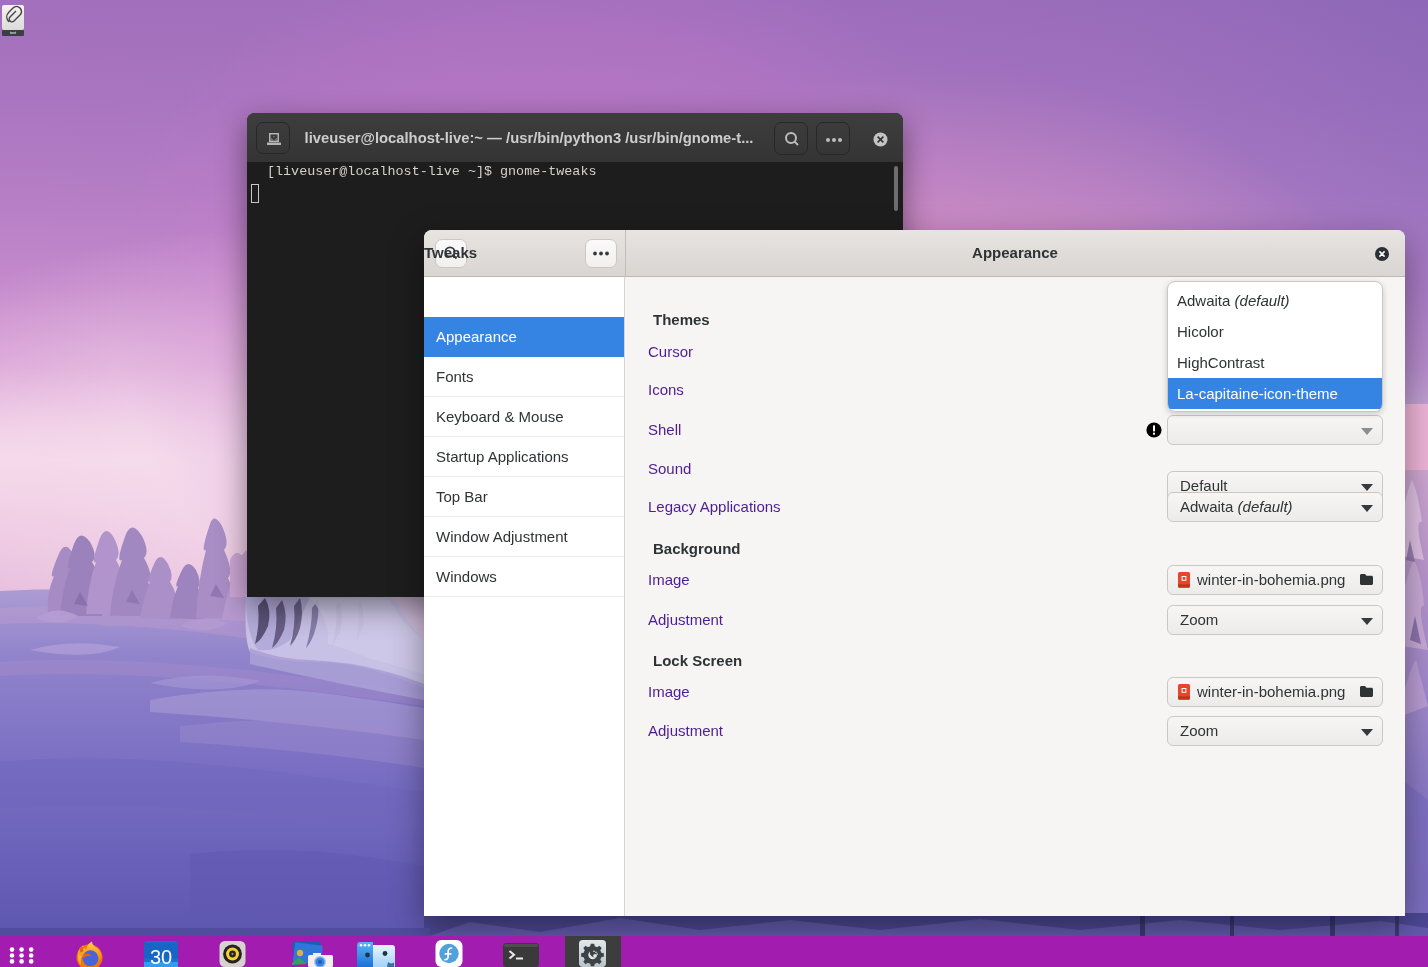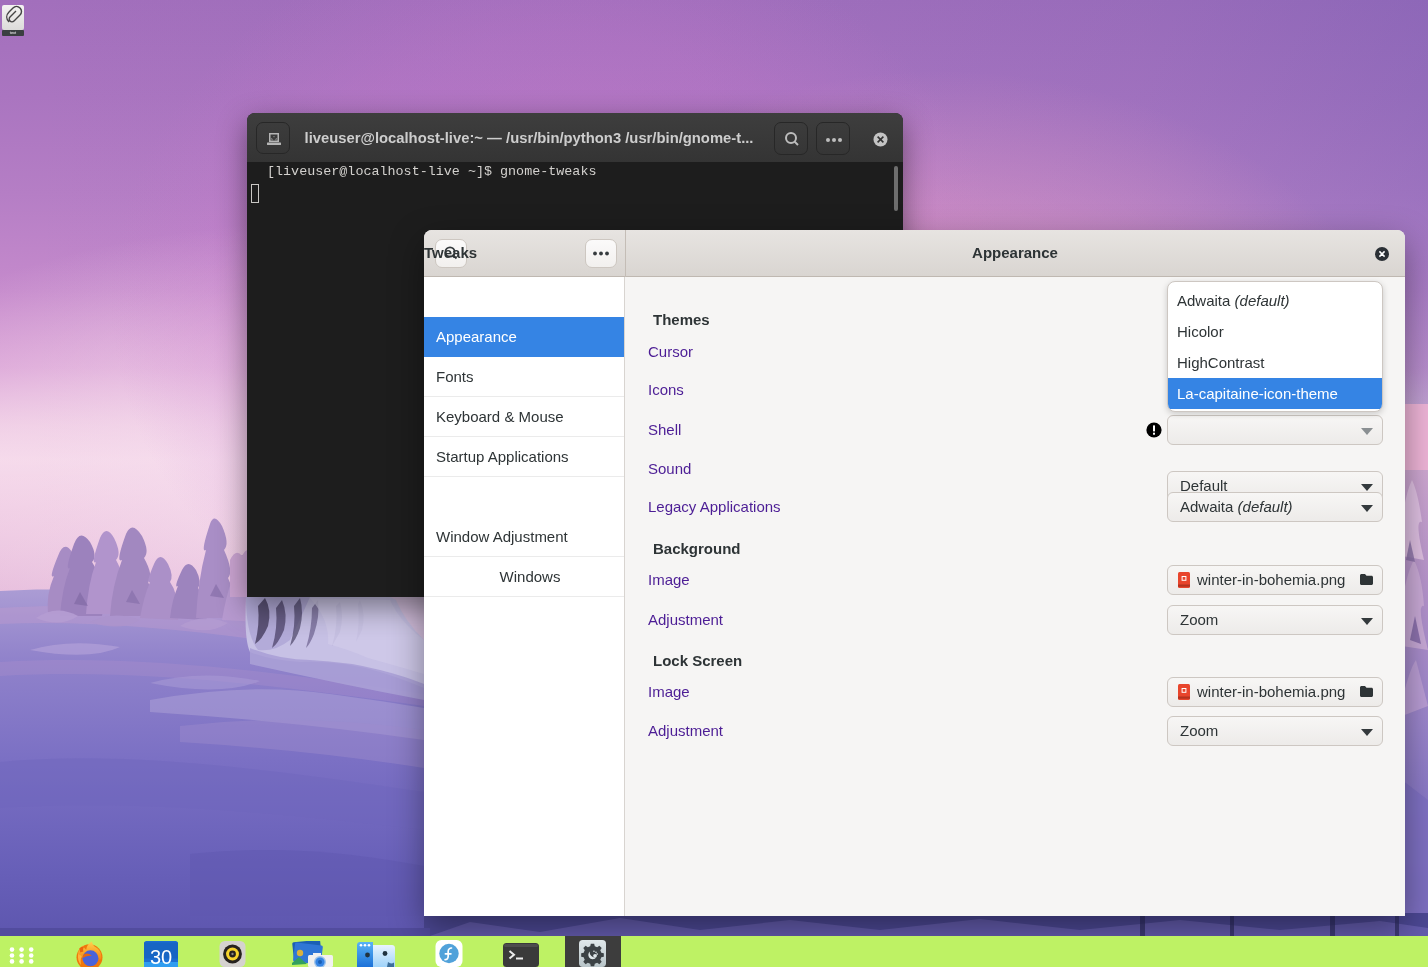--- a/index.html
+++ b/index.html
@@ -50,21 +50,21 @@
            background:linear-gradient(#f7f6f5,#edebe9); font-size:15px; color:#2e3436; line-height:28px; padding-left:12px; }
   .combo .arr { position:absolute; right:9px; top:12px; width:0; height:0;
                 border-left:6px solid transparent; border-right:6px solid transparent; border-top:7px solid #343a3d; }
   
   #popup { position:absolute; left:542px; top:4px; width:216px; height:131px; background:#ffffff;
            border:1px solid #cdc7c2; border-radius:8px; box-shadow:0 2px 6px rgba(0,0,0,.18); overflow:hidden; }
   .pitem { position:absolute; left:0; width:100%; height:31px; line-height:31px; padding-left:9px; font-size:15px; color:#2e3436; }
   .pitem.sel { background:#3584e4; color:#fff; }
 
   
-  #taskbar { left:0; top:936px; width:1428px; height:31px; background:#bef264; }
+  #taskbar { left:0; top:936px; width:1428px; height:31px; background:#a21caf; }
 
   
   #dicon { left:2px; top:5px; width:22px; height:25px; background:linear-gradient(#f4f3f2,#dcdbda);
            border-radius:2px; }
   #dlabel { left:2px; top:30px; width:22px; height:6px; background:#3a3f41; border-radius:1px; color:#fff;
             font-size:4px; line-height:6px; text-align:center; overflow:hidden;}
 </style>
 </head>
 <body>
 <div id="stage">
@@ -262,22 +262,23 @@
       </svg>
       <div id="tw-head-sep"></div>
     </div>
 
     <div id="sidebar">
       <div class="srow" style="top:0;margin-top:48px;">General</div>
       <div class="srow sel" style="top:40px;">Appearance</div>
       <div class="srow" style="top:80px;">Fonts</div>
       <div class="srow" style="top:120px;">Keyboard &amp; Mouse</div>
       <div class="srow" style="top:160px;">Startup Applications</div>
+      <div class="srow" style="top:200px;">Top Bar</div>
       <div class="srow" style="top:240px;">Window Adjustment</div>
-      <div class="srow" style="top:280px;text-align:center;">Windows</div>
+      <div class="srow" style="top:280px;">Windows</div>
     </div>
 
     <div id="content">
       <div class="chead" style="top:33px;">Themes</div>
       <div class="clabel" style="top:65px;">Cursor</div>
       <div class="clabel" style="top:103px;">Icons</div>
       <div class="clabel" style="top:143px;">Shell</div>
       <div class="clabel" style="top:182px;">Sound</div>
       <div class="clabel" style="top:220px;">Legacy Applications</div>
       <div class="chead" style="top:262px;">Background</div>

